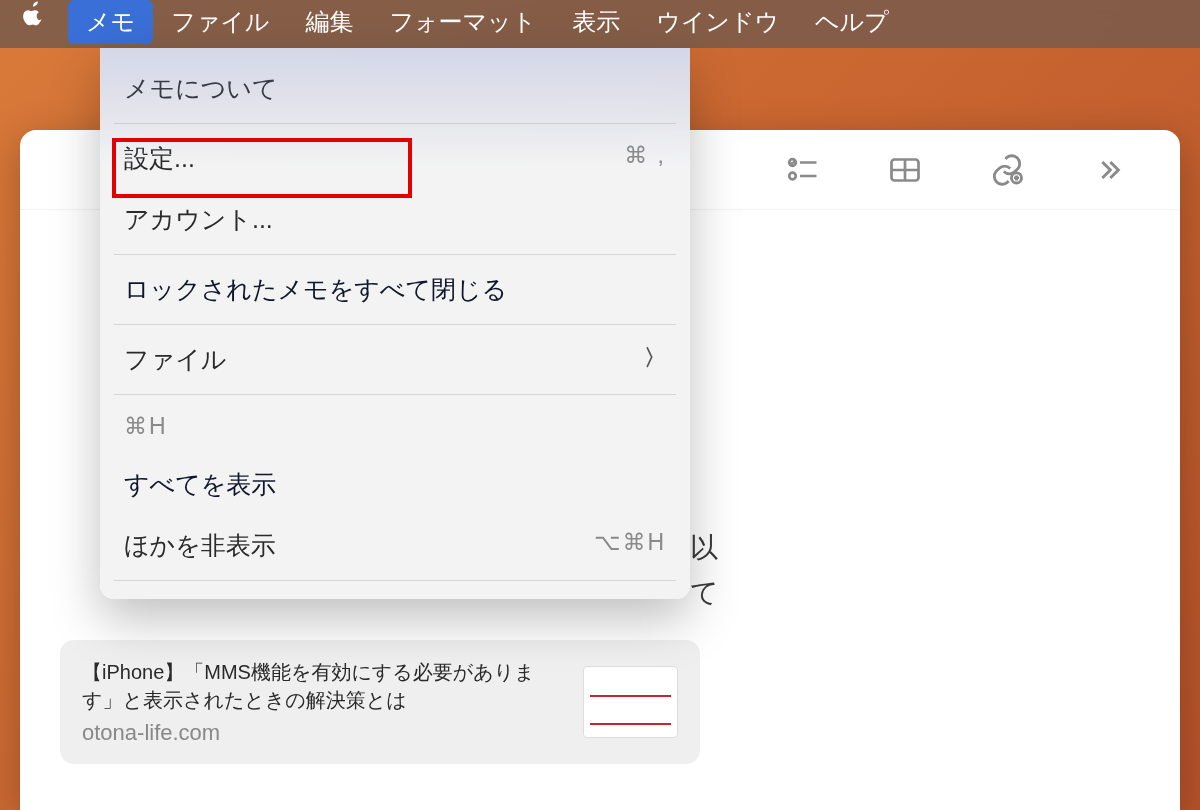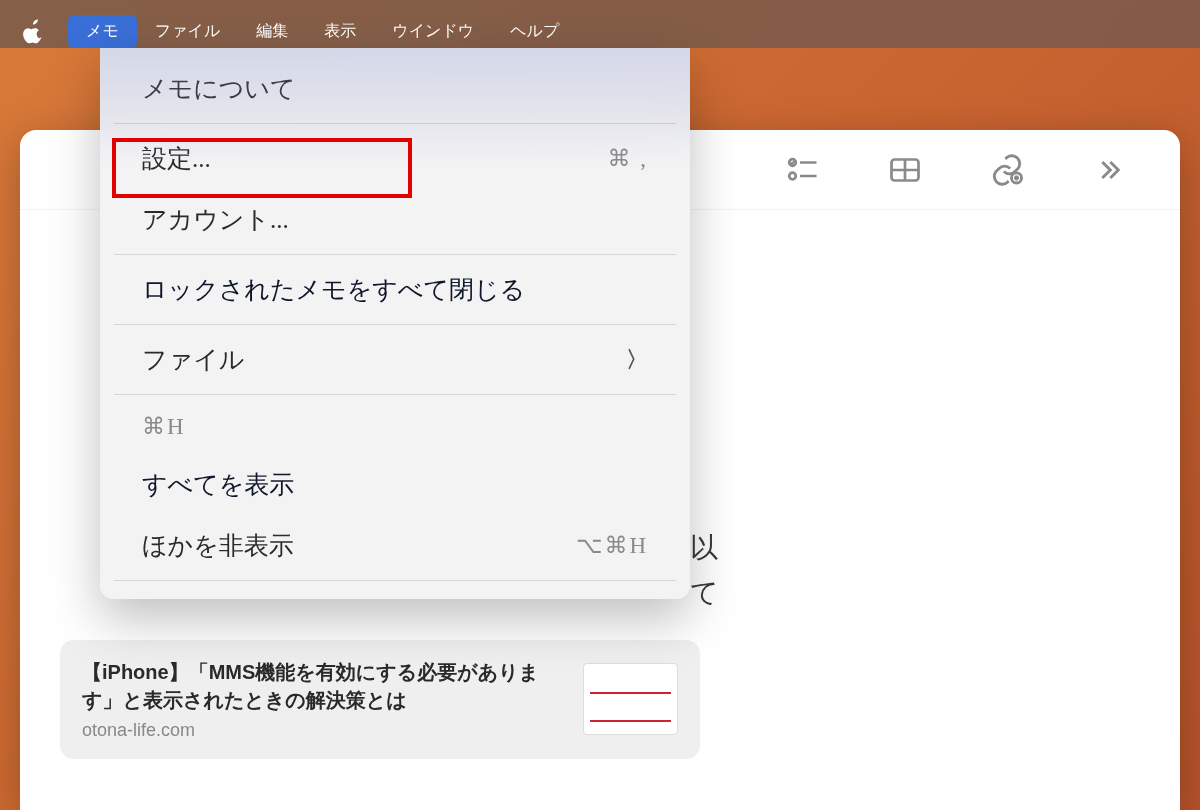--- a/index.html
+++ b/index.html
@@ -8,24 +8,24 @@
     font-family: -apple-system, "Hiragino Sans", sans-serif;
     background: linear-gradient(135deg, #d97a3a 0%, #c96530 50%, #b5522a 100%);
     overflow: hidden;
     position: relative;
   }
   
   .menubar {
     position: absolute; top: 0; left: 0; right: 0; height: 48px;
     background: rgba(120, 90, 75, 0.85);
     backdrop-filter: blur(20px);
-    display: flex; align-items: flex-end;
+    display: flex; align-items: flex-start;
     padding: 0 20px;
     color: #fff;
-    font-size: 16px;
+    font-size: 24px;
     font-weight: 500;
   }
   .menubar .apple { width: 30px; margin-right: 18px; }
   .menubar .item {
     padding: 6px 18px;
     border-radius: 6px;
   }
   .menubar .item.active {
     background: #3a6fd8;
     color: #fff;
@@ -59,22 +59,22 @@
   .link-card {
     background: #efefef;
     border-radius: 14px;
     padding: 18px 22px;
     display: flex;
     align-items: center;
     gap: 18px;
     width: 640px;
   }
   .link-card .lc-text { flex: 1; }
-  .link-card .lc-title { font-size: 20px; font-weight: 700; color: #2a2a2a; line-height: 1.4; }
-  .link-card .lc-domain { font-size: 18px; color: #888; margin-top: 6px; }
+  .link-card .lc-title { font-size: 20px; font-weight: 400; color: #2a2a2a; line-height: 1.4; }
+  .link-card .lc-domain { font-size: 22px; color: #888; margin-top: 6px; }
   .link-card .lc-thumb {
     width: 95px; height: 72px; background: #fff; border: 1px solid #ddd;
     border-radius: 4px; position: relative; overflow: hidden;
   }
   .link-card .lc-thumb::before,
   .link-card .lc-thumb::after {
     content: ""; position: absolute; left: 6px; right: 6px; height: 2px; background: #c23;
   }
   .link-card .lc-thumb::before { top: 28px; }
   .link-card .lc-thumb::after { top: 56px; }
@@ -84,26 +84,25 @@
     top: 48px; left: 100px;
     width: 590px;
     background: rgba(242,242,244,0.96);
     backdrop-filter: blur(30px);
     border-radius: 0 0 14px 14px;
     box-shadow: 0 20px 50px rgba(0,0,0,0.25);
     padding: 10px 0 14px;
   }
   .dropdown .mi {
     display: flex;
-    align-items: center;
+    align-items: flex-start;
     justify-content: space-between;
-    padding: 14px 42px;
+    padding: 14px 24px;
     font-size: 25px;
     color: #2a2a2a;
-    font-family: Liberation Serif, serif;
   }
   .dropdown .mi.disabled { color: #0f172a; }
   .dropdown .mi .shortcut { color: #8a8a8a; font-size: 23px; letter-spacing: 2px; }
   .dropdown .mi .chev { color: #555; font-size: 22px; font-weight: 700; }
   .dropdown .sep {
     height: 1px; background: rgba(0,0,0,0.12);
     margin: 4px 14px;
   }
   .highlight-box {
     position: absolute;
@@ -124,20 +123,21 @@
 
 <div class="menubar">
   <span class="apple">
     <svg viewBox="0 0 24 24" width="26" height="26" fill="#fff">
         <path d="M16.5 1.5c0 1.2-.5 2.3-1.3 3.1-.9.9-2.1 1.5-3.2 1.4-.1-1.2.5-2.4 1.3-3.2.9-.9 2.2-1.4 3.2-1.3zm3.4 16.3c-.6 1.3-1.2 2.5-2.2 3.6-.8.9-1.8 2-3.1 2-1.2 0-1.6-.8-3-.8s-1.9.8-3 .8c-1.3 0-2.3-1-3.1-1.9C3.4 19 2 15.1 3.6 12c.8-1.5 2.3-2.5 3.9-2.5 1.2 0 2.4.8 3 .8.6 0 2-1 3.5-.8.6 0 2.3.2 3.4 1.8-3 1.8-2.5 6 .5 7.5z"></path>
       </svg>
   </span>
   <span class="item active">メモ</span>
   <span class="item">ファイル</span>
   <span class="item">編集</span>
+  <span class="item">フォーマット</span>
   <span class="item">表示</span>
   <span class="item">ウインドウ</span>
   <span class="item">ヘルプ</span>
 </div>
 
 <div class="notes-window">
   <div class="toolbar">
     <div class="tbtn">
       <svg width="36" height="36" viewBox="0 0 24 24" fill="none" stroke="#8a8a8a" stroke-width="1.8">
           <circle cx="5" cy="7" r="2.2"></circle>

